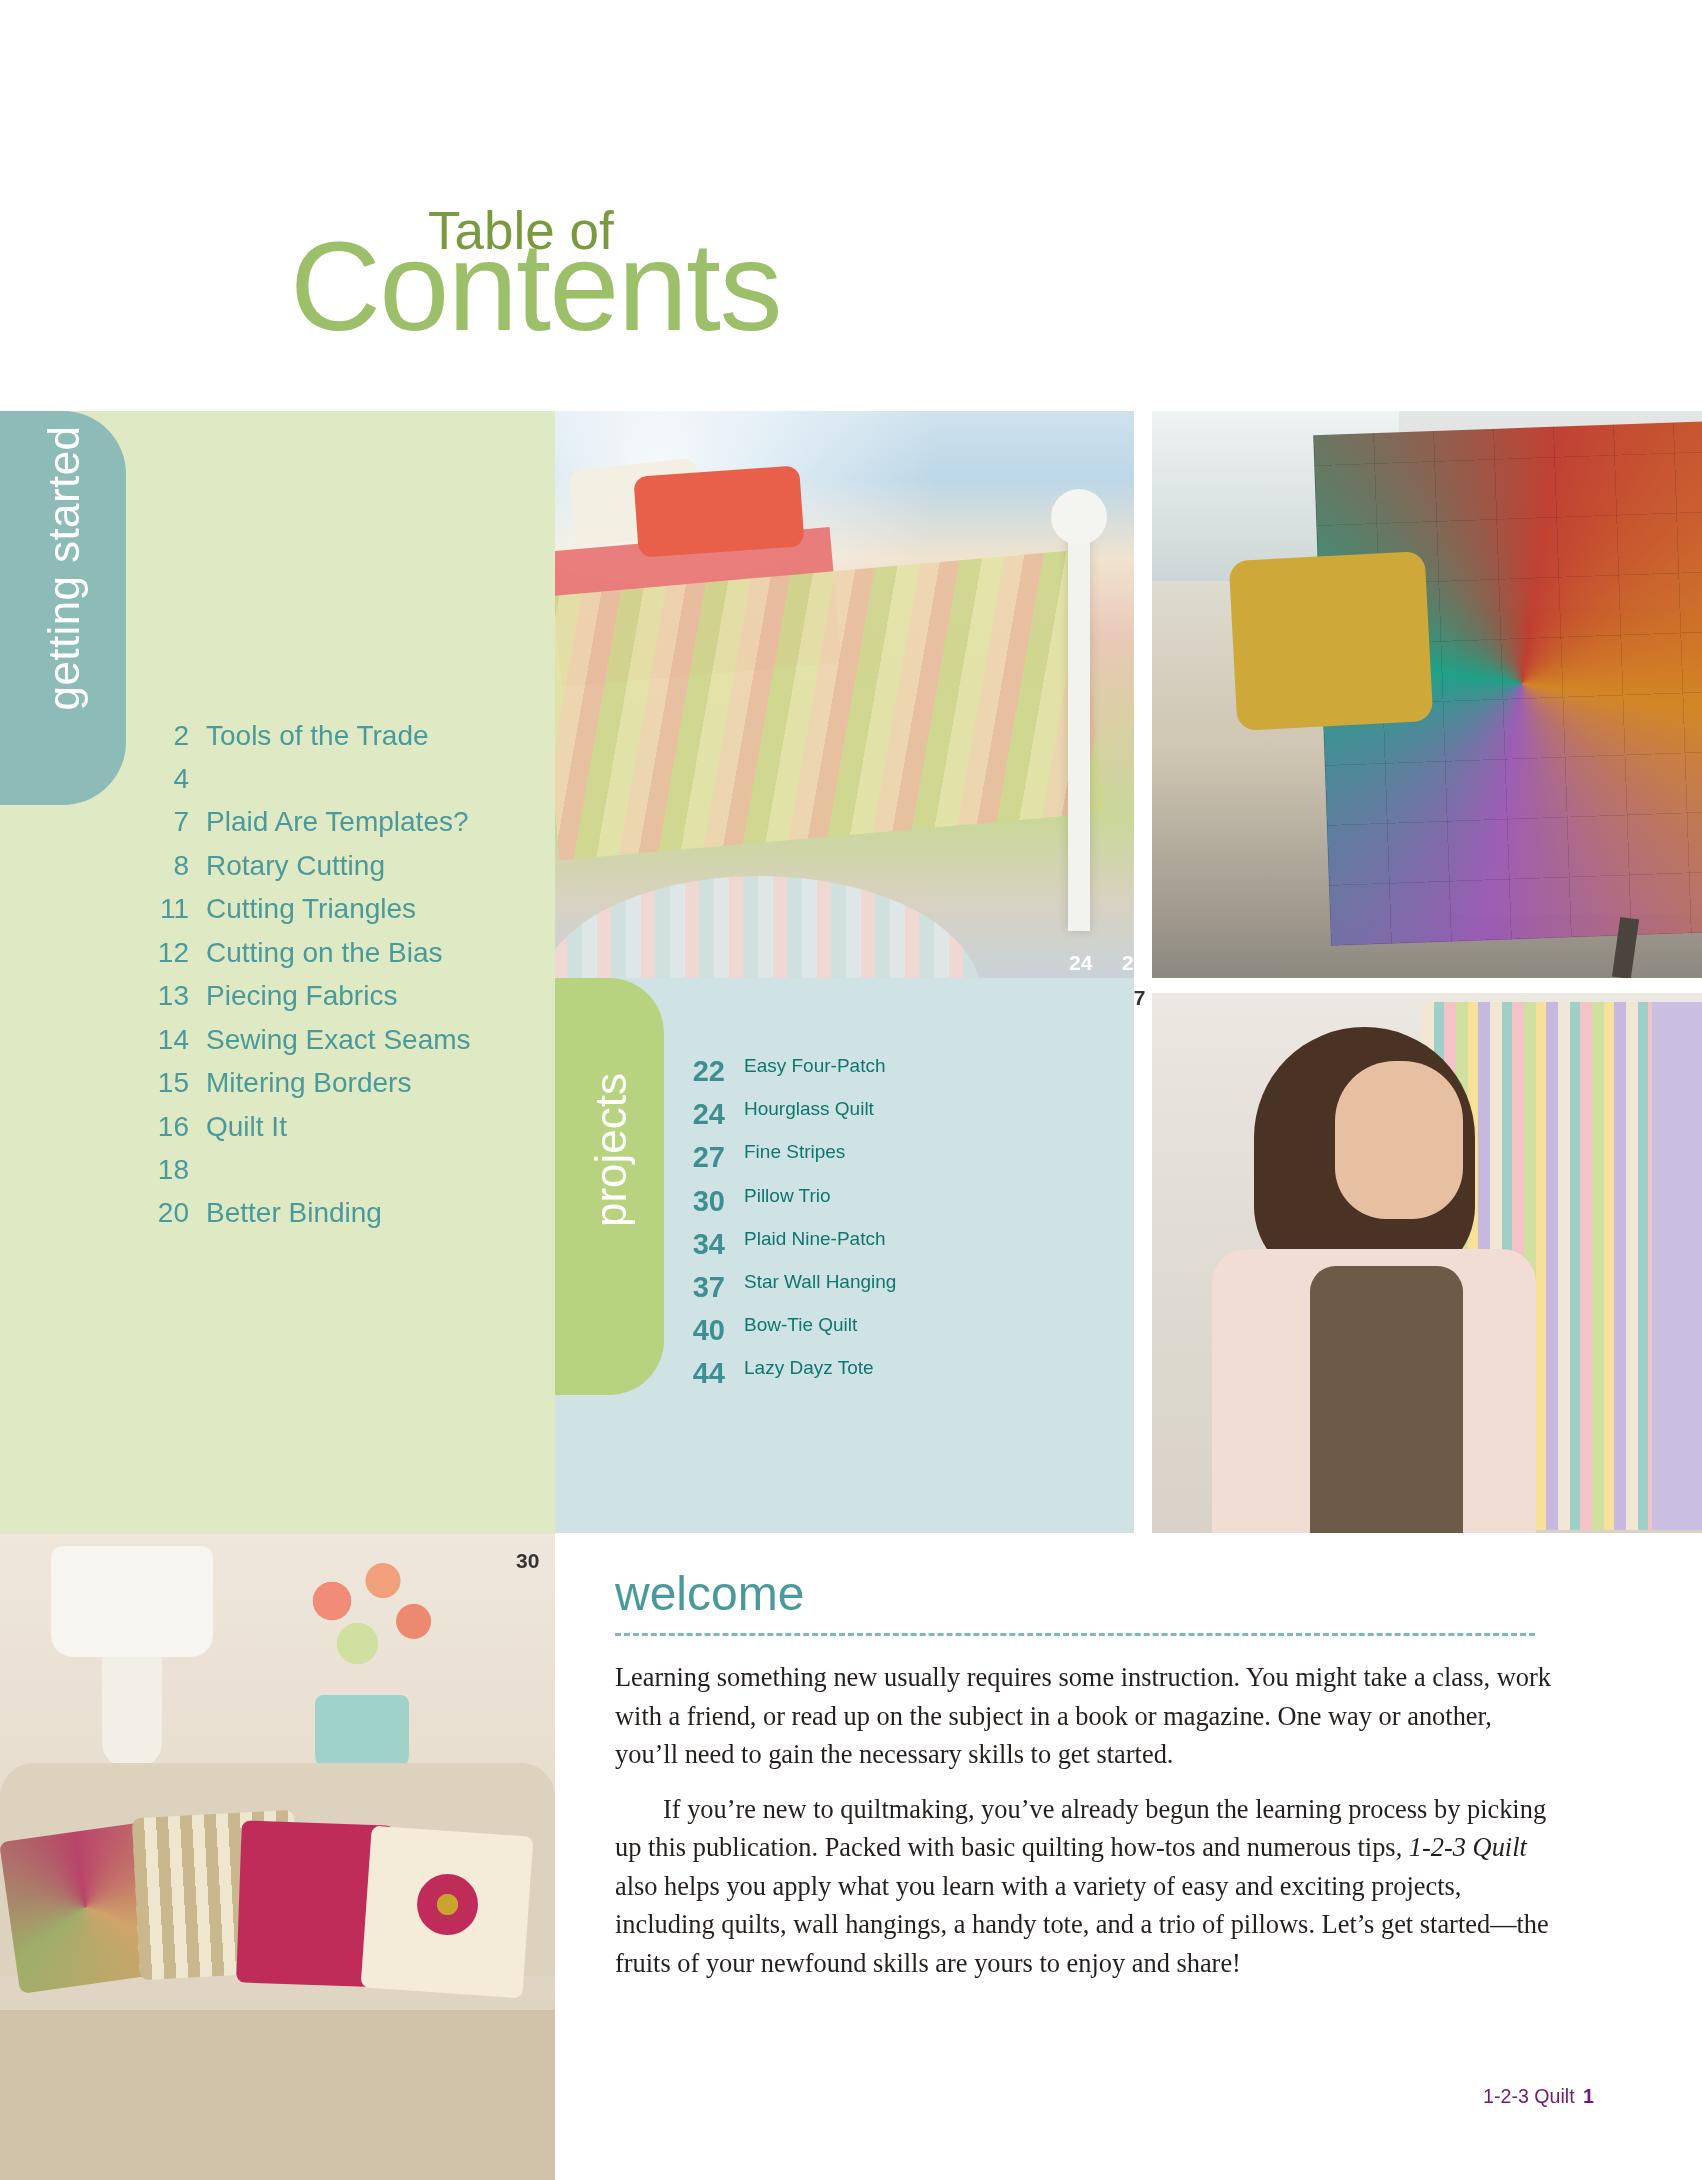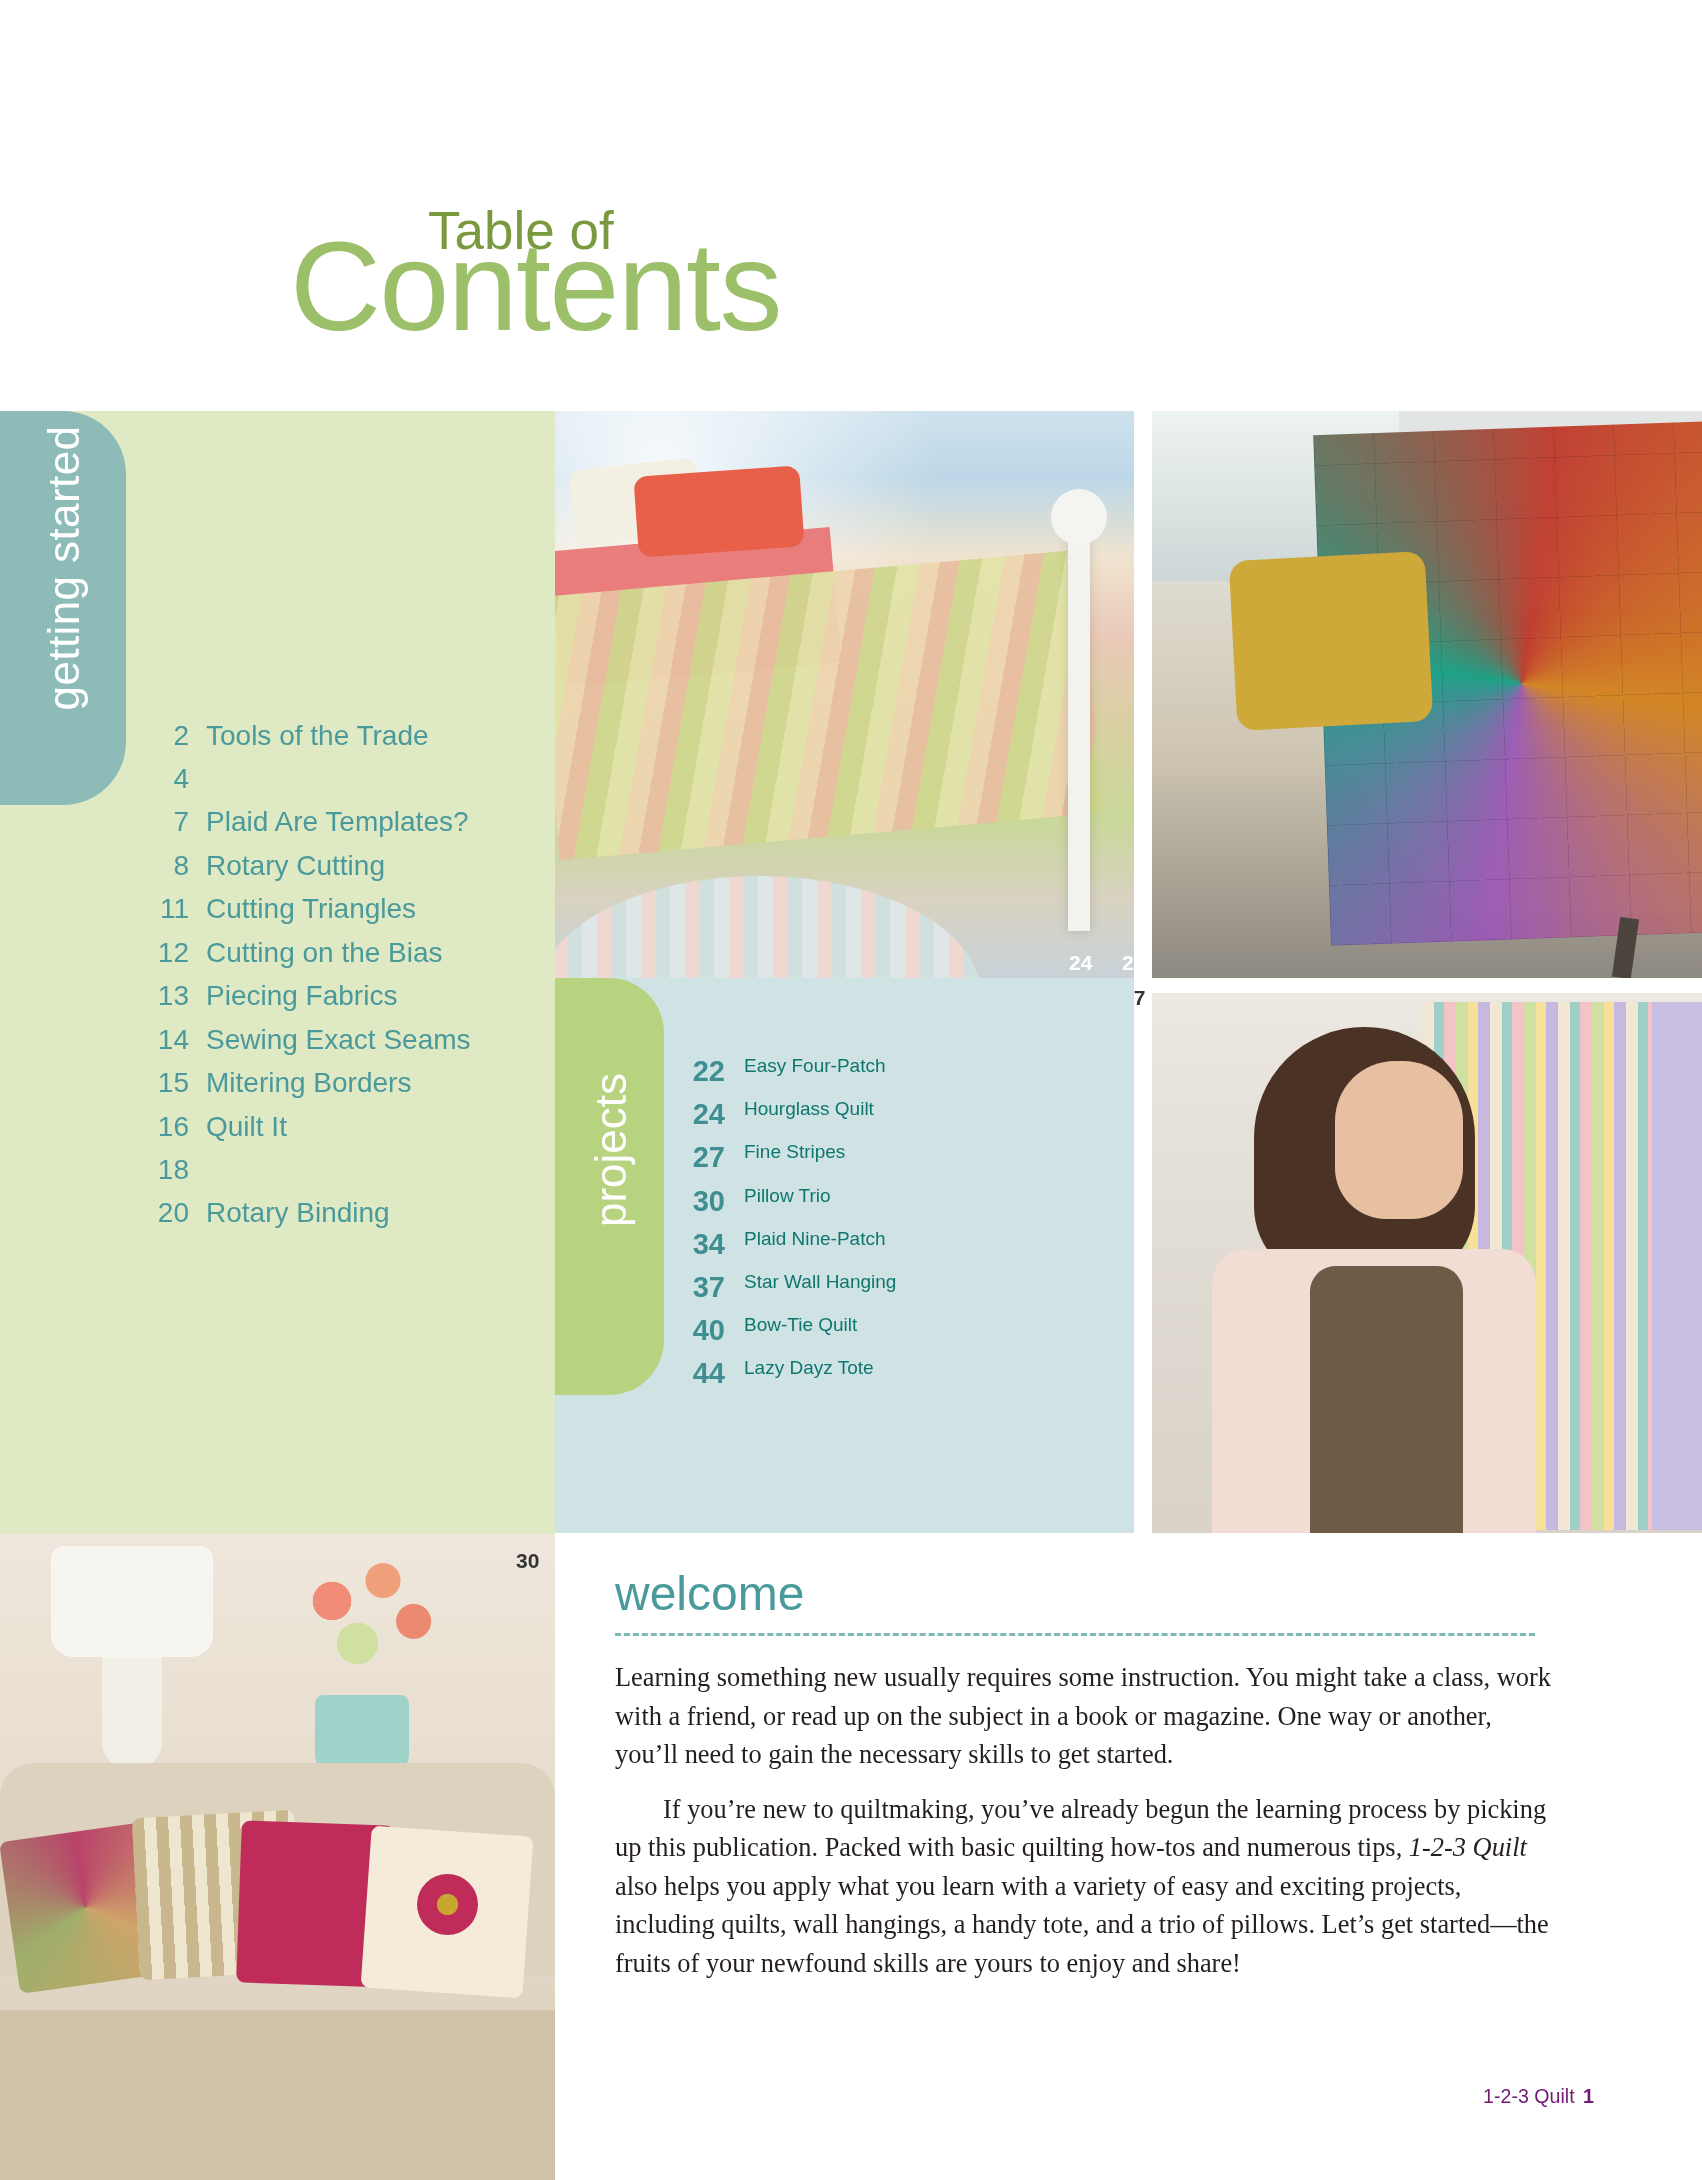--- a/index.html
+++ b/index.html
@@ -464,21 +464,21 @@
   </div>
   <div class="toc-row">
     <span class="toc-page">16</span>
     <span class="toc-title">Quilt It</span>
   </div>
   <div class="toc-row">
     <span class="toc-page">18</span>
   </div>
   <div class="toc-row">
     <span class="toc-page">20</span>
-    <span class="toc-title">Rotary Binding</span>
+    <span class="toc-title">Better Binding</span>
   </div>
 </div>
 
 <div class="panel-projects"></div>
 <div class="tab-projects">
   <div class="tab-label">projects</div>
 </div>
 
 <div class="proj-list">
   <div class="proj-row">

